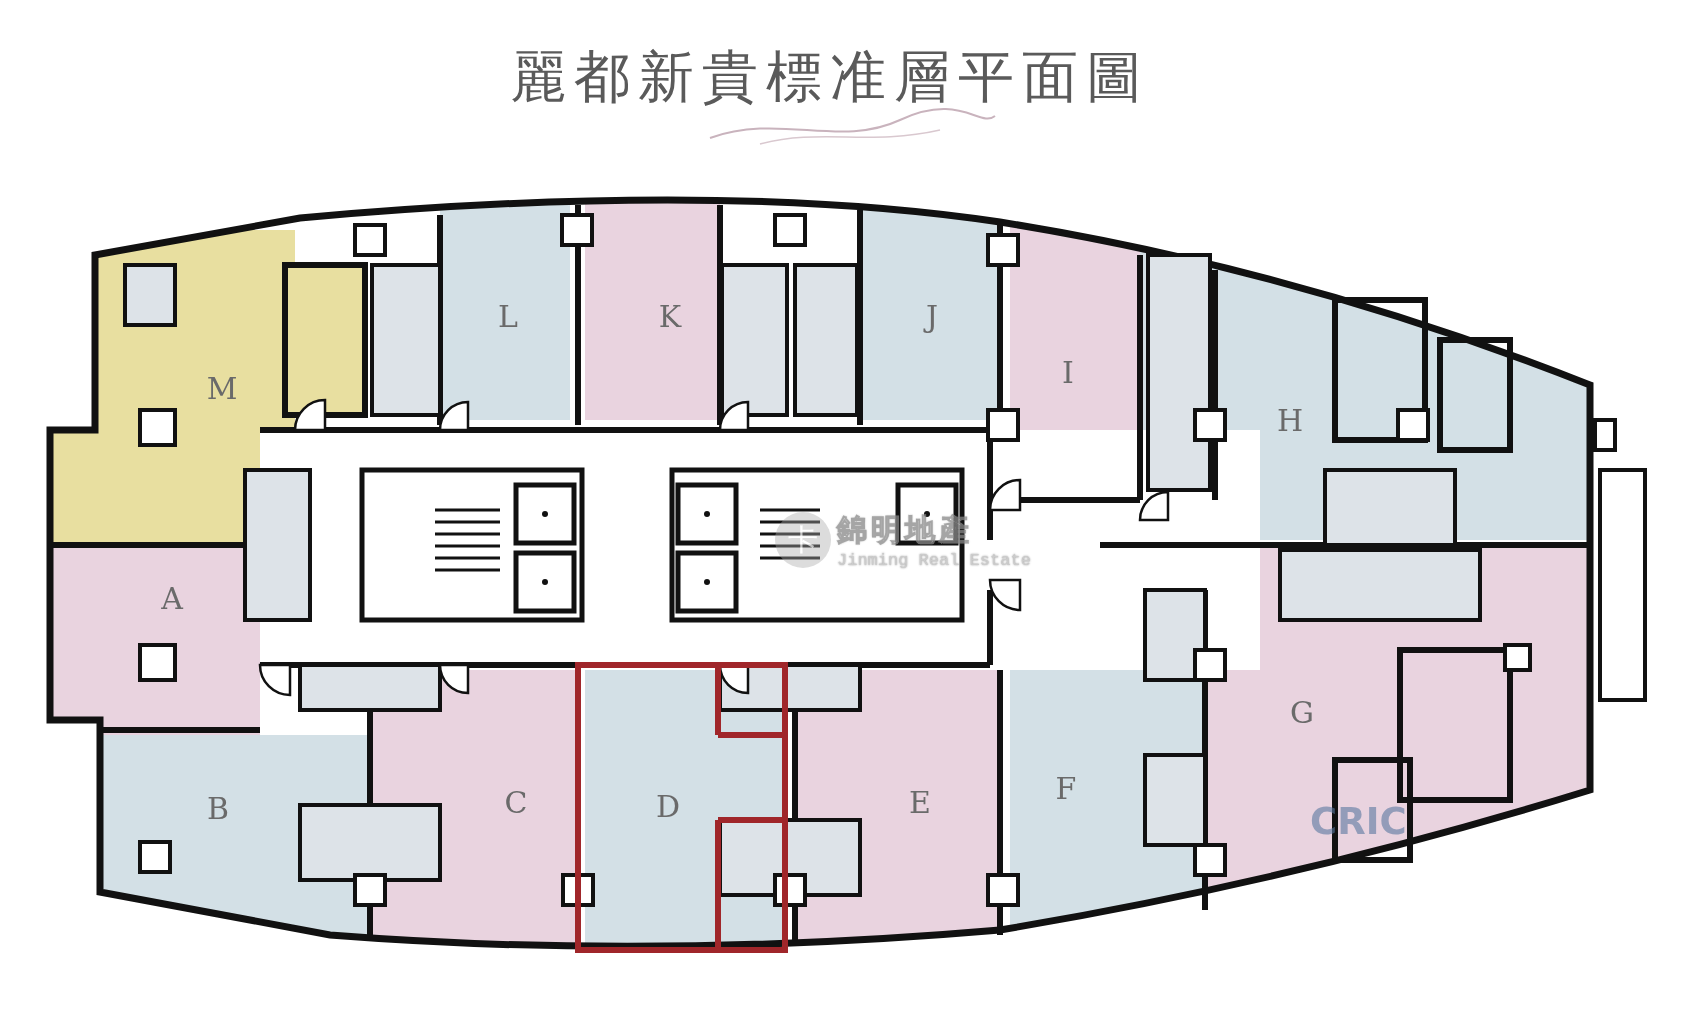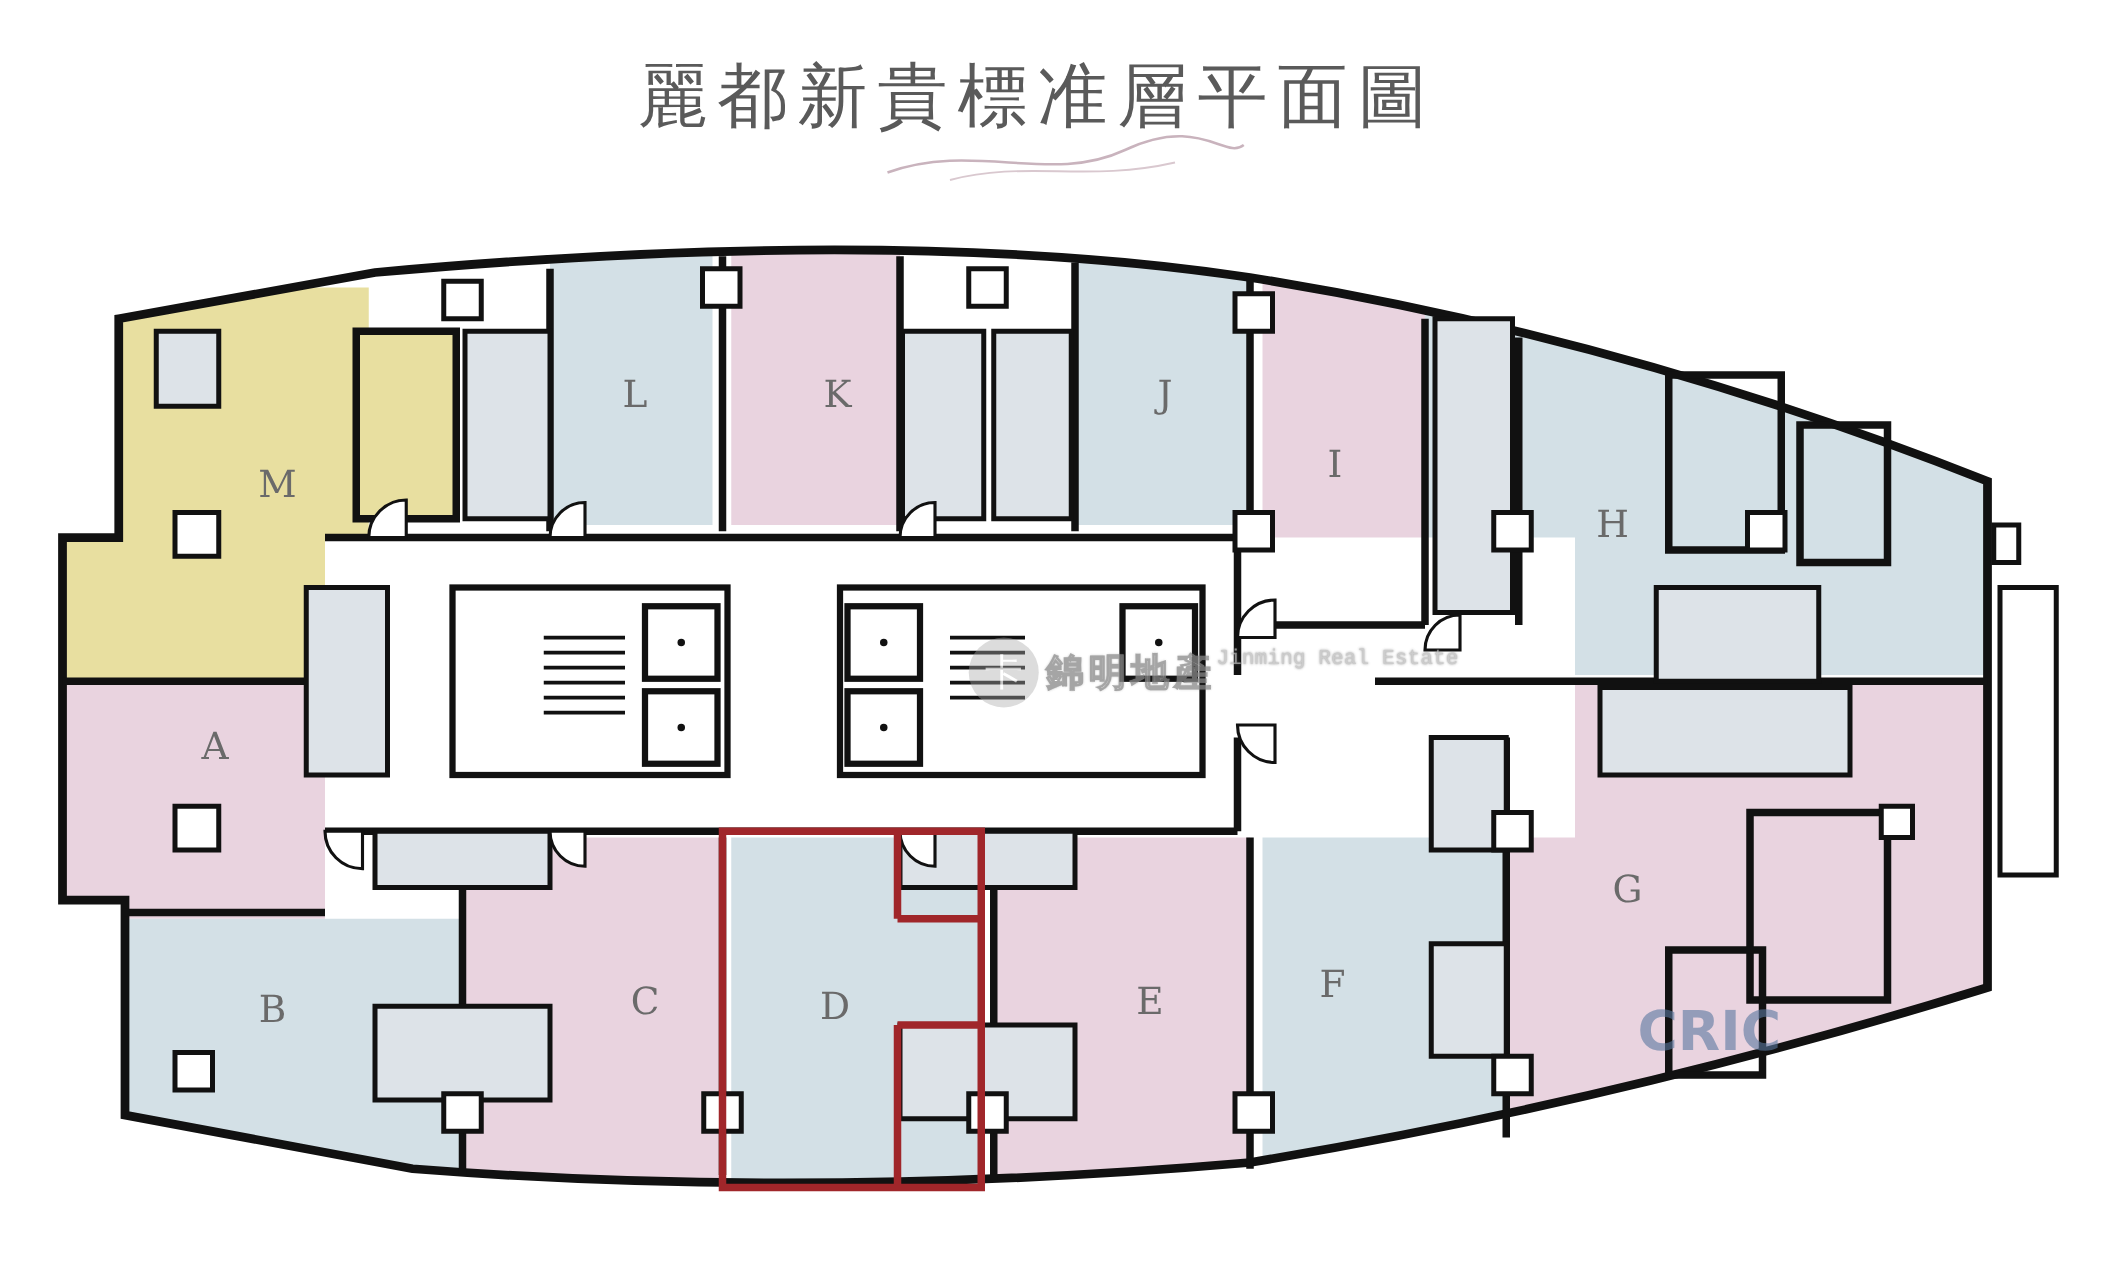--- a/index.html
+++ b/index.html
@@ -3,24 +3,24 @@
 <meta charset="utf-8">
 <style>
   html, body { margin: 0; padding: 0; background: #ffffff; }
   body { width: 1686px; height: 1024px; position: relative; overflow: hidden; font-family: "DejaVu Serif", serif; }
   .title { position: absolute; left: 510px; top: 40px; width: 660px; height: 80px; font-family: "DejaVu Serif", serif; font-size: 56px; letter-spacing: 8px; color: #5a5a5a; white-space: nowrap; }
   .title-swirl { position: absolute; left: 700px; top: 108px; width: 300px; height: 40px; }
   svg.plan { position: absolute; left: 0; top: 0; }
   .unit-label { position: absolute; font-family: "DejaVu Serif", serif; font-size: 30px; color: #6a6a6a; transform: translate(-50%, -50%); }
   .watermark { position: absolute; left: 775px; top: 510px; display: flex; align-items: center; gap: 6px; opacity: 0.75; }
   .wm-logo { width: 56px; height: 56px; border-radius: 50%; background: rgba(170,170,170,0.55); color: #fff; font-size: 30px; display:flex; align-items:center; justify-content:center; font-family: "DejaVu Sans", sans-serif; }
-  .wm-text { display: flex; flex-direction: row; color: #fff; text-shadow: 0 0 2px #666; }
+  .wm-text { display: flex; flex-direction: column; color: #fff; text-shadow: 0 0 2px #666; }
   .wm-cn { font-family: "DejaVu Sans", sans-serif; font-size: 30px; font-weight: bold; letter-spacing: 4px; color: #ffffff; -webkit-text-stroke: 1px #888; }
   .wm-en { font-family: Liberation Mono, monospace; font-size: 17px; color: #bbb; }
-  .corner-mark { position: absolute; left: 1310px; top: 800px; width: 150px; height: 60px; font-family: "DejaVu Sans", sans-serif; font-size: 44px; font-weight: bold; color: rgba(90,120,160,0.6); }
+  .corner-mark { position: absolute; left: 1310px; top: 800px; width: 150px; height: 60px; font-family: "DejaVu Sans", sans-serif; font-size: 37px; font-weight: bold; color: rgba(90,120,160,0.6); }
 </style>
 </head>
 <body>
 
 <div class="title">麗都新貴標准層平面圖</div>
 <svg class="title-swirl" viewBox="0 0 300 40">
   <path d="M10 30 C 80 5, 140 40, 200 12 S 280 20, 295 8" stroke="#c9b3bd" stroke-width="2" fill="none"></path>
   <path d="M60 36 C 120 20, 170 38, 240 22" stroke="#d9c8cf" stroke-width="1.5" fill="none"></path>
 </svg>
 

